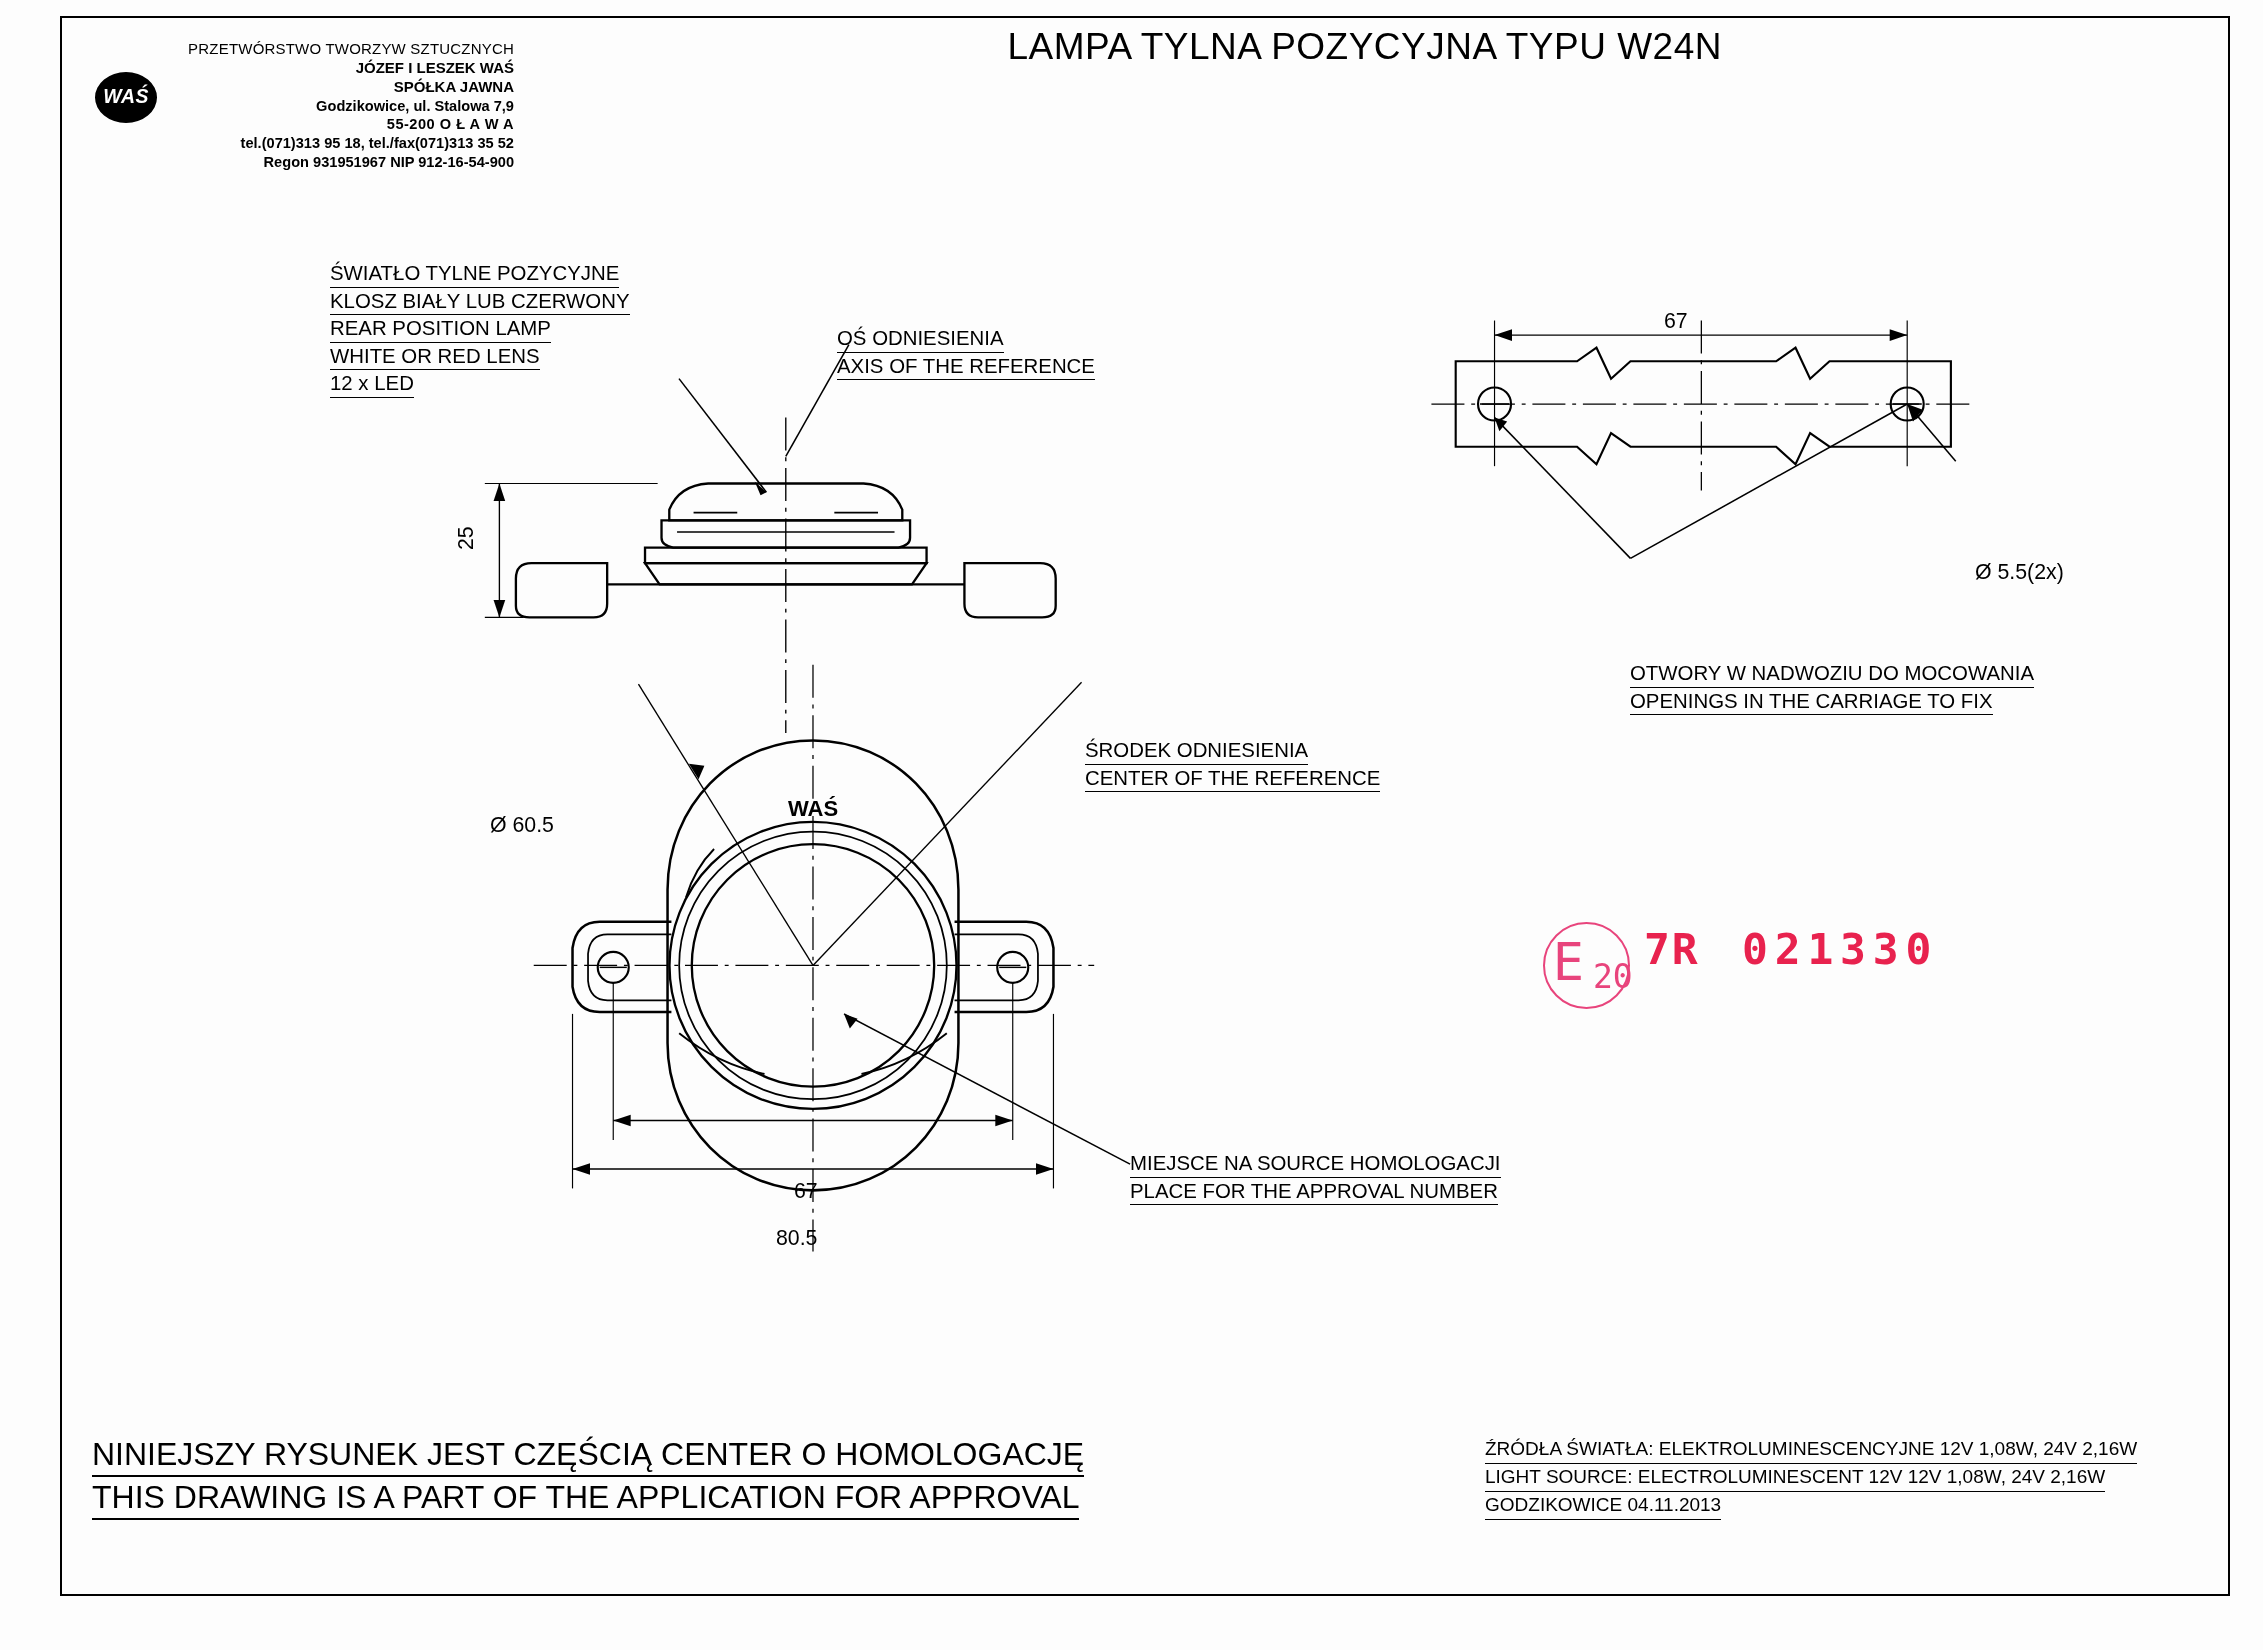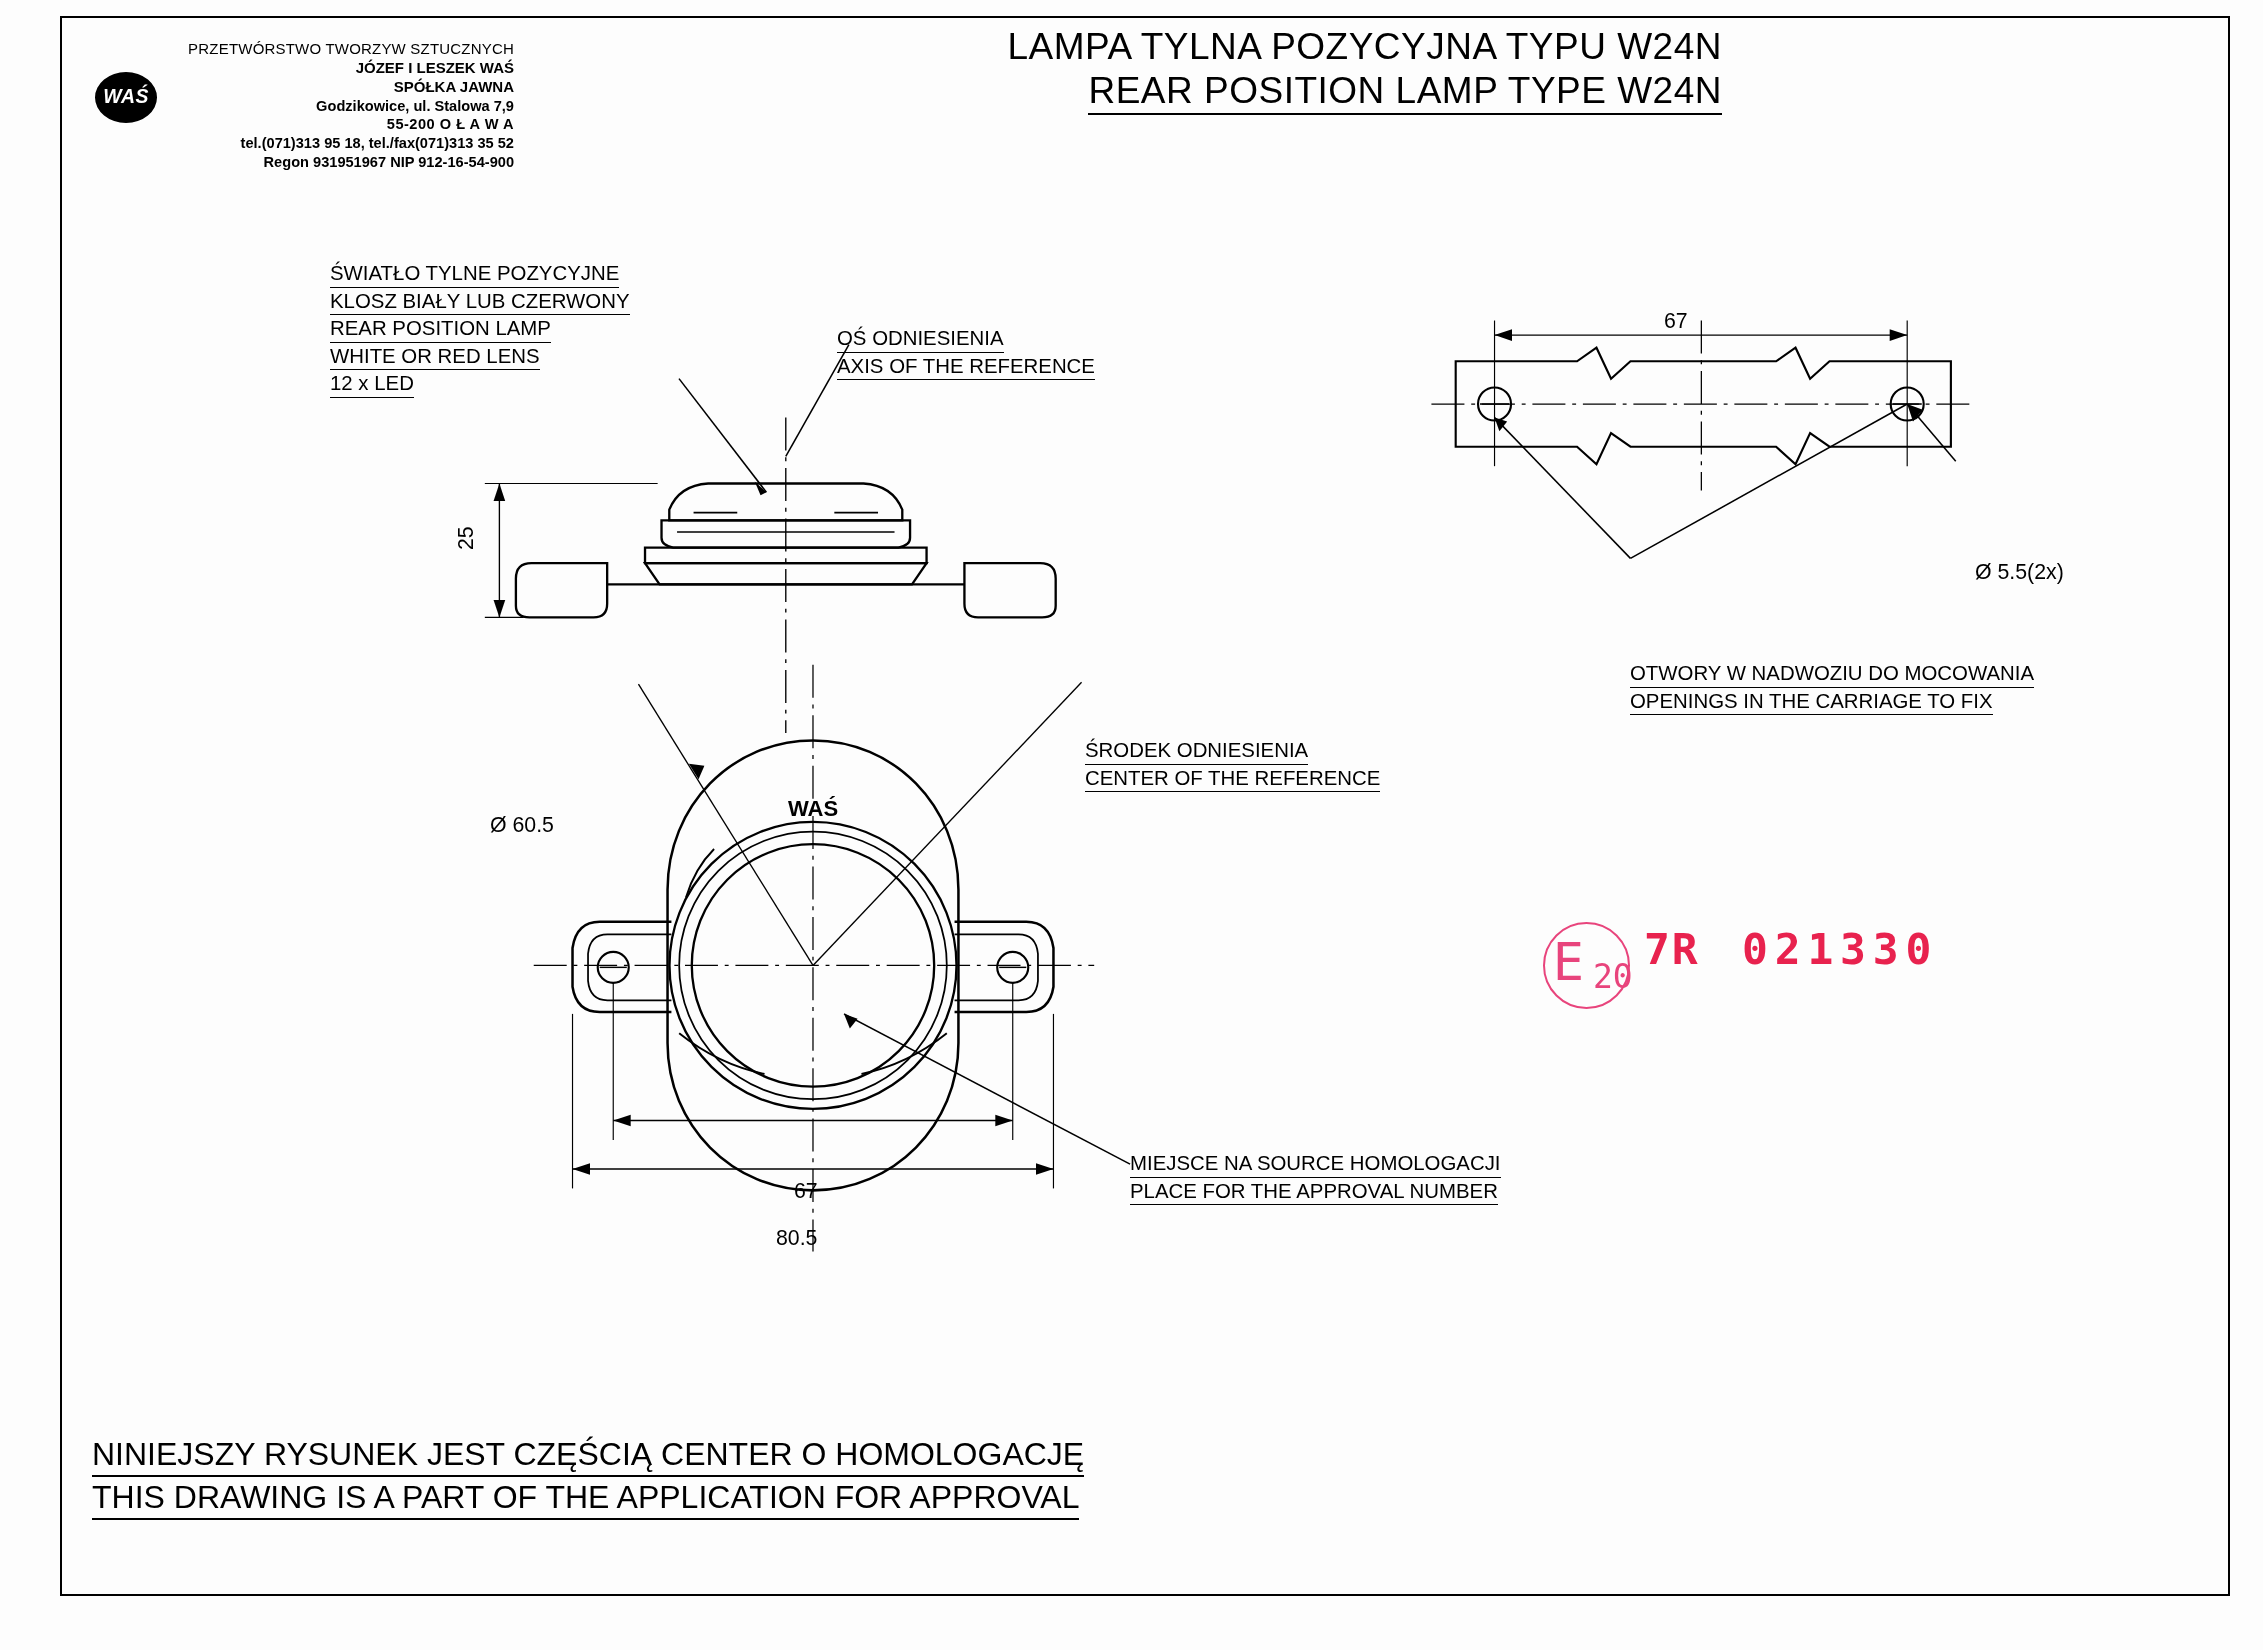--- a/index.html
+++ b/index.html
@@ -186,21 +186,20 @@
     <div class="l3">SPÓŁKA JAWNA</div>
     <div class="l4">Godzikowice, ul. Stalowa 7,9</div>
     <div class="l5">55-200  O Ł A W A</div>
     <div class="l6">tel.(071)313 95 18, tel./fax(071)313 35 52</div>
     <div class="l7">Regon 931951967 NIP 912-16-54-900</div>
   </div>
   <div id="logo">WAŚ</div>
 
   <div id="title-block">
     <div class="t1">LAMPA TYLNA POZYCYJNA TYPU W24N</div>
-    <span class="t2">REAR POSITION LAMP TYPE W24N</span>
   </div>
 
   <div class="abs ann" style="left:330px; top:260px;">
     <div><span class="u">ŚWIATŁO TYLNE POZYCYJNE</span></div>
     <div><span class="u">KLOSZ BIAŁY LUB CZERWONY</span></div>
     <div><span class="u">REAR POSITION LAMP</span></div>
     <div><span class="u">WHITE OR RED LENS</span></div>
     <div><span class="u">12 x LED</span></div>
   </div>
 
@@ -350,15 +349,20 @@
     <div class="enum">20</div>
     <div class="code-prefix">7R</div>
     <div class="code-main">021330</div>
   </div>
 
   <div id="bottom-left">
     <div><span class="ul">NINIEJSZY RYSUNEK JEST CZĘŚCIĄ CENTER O  HOMOLOGACJĘ</span></div>
     <div><span class="ul">THIS DRAWING IS A PART OF THE APPLICATION FOR  APPROVAL</span></div>
   </div>
 
+  <div id="bottom-right">
+    <div>ŹRÓDŁA ŚWIATŁA: ELEKTROLUMINESCENCYJNE  12V  1,08W, 24V  2,16W</div>
+    <div>LIGHT SOURCE: ELECTROLUMINESCENT  12V  12V  1,08W, 24V  2,16W</div>
+    <div>GODZIKOWICE 04.11.2013</div>
+  </div>
 
 </div>
 
 
 </body></html>

